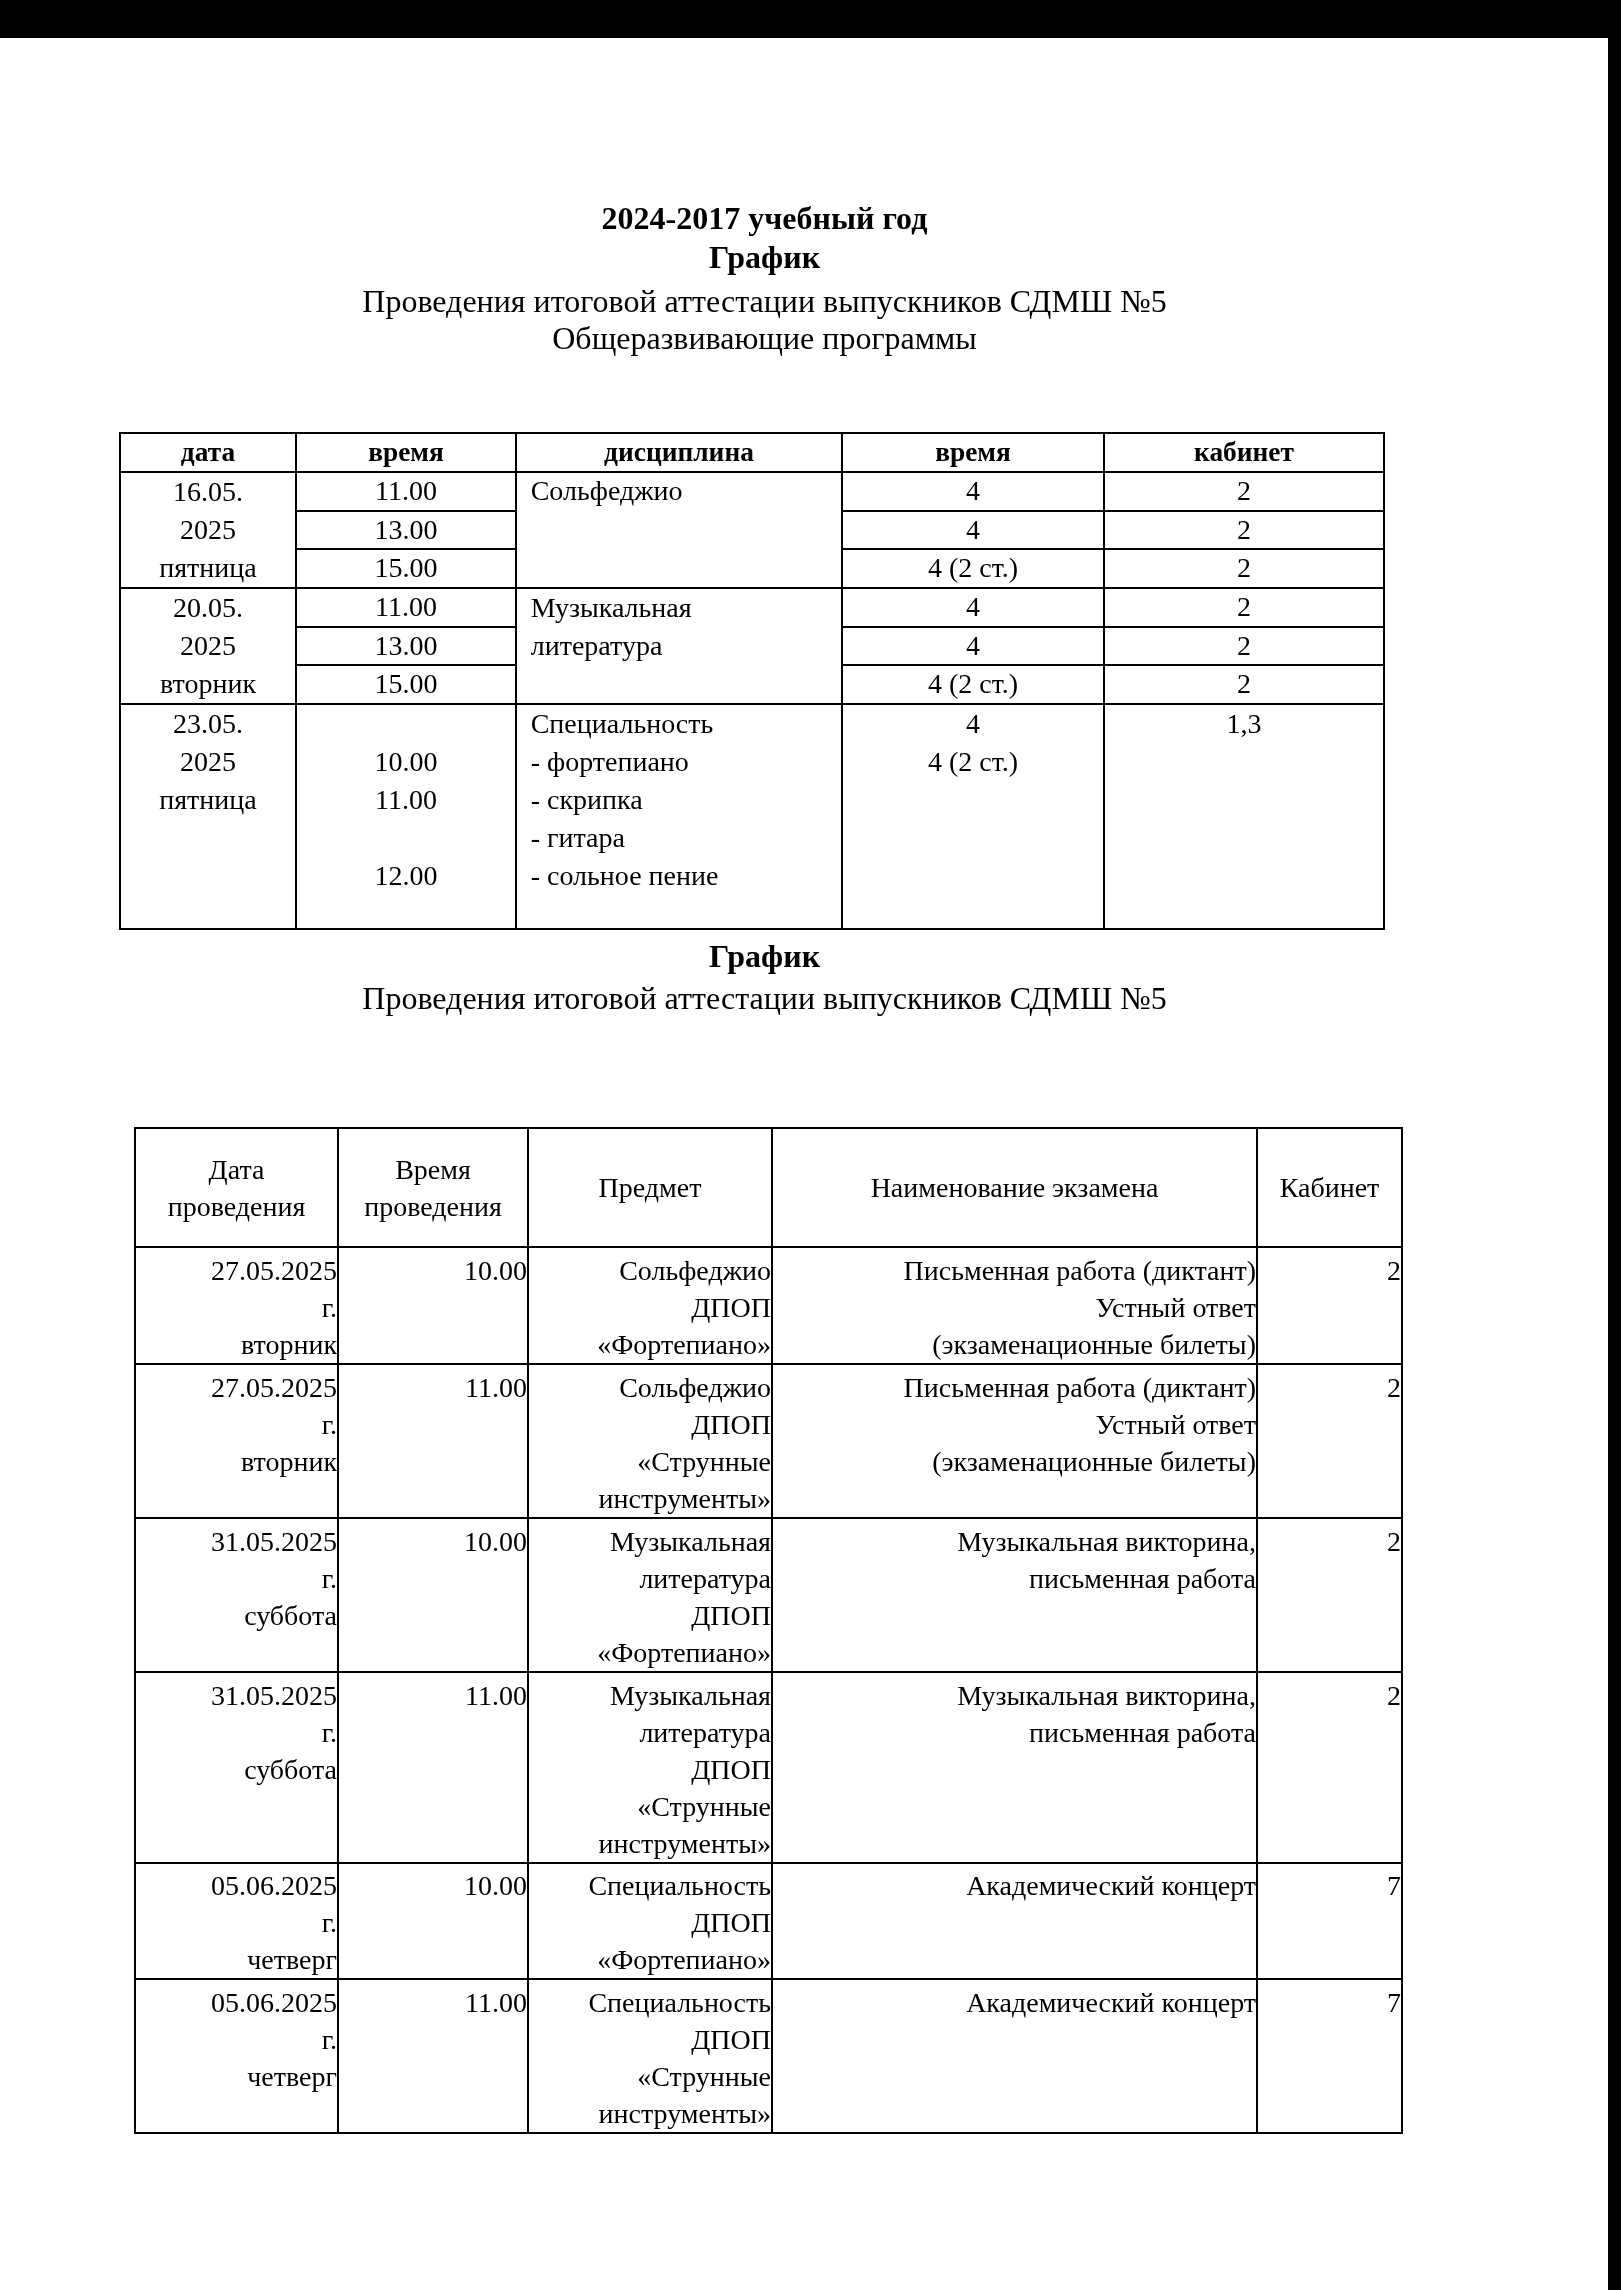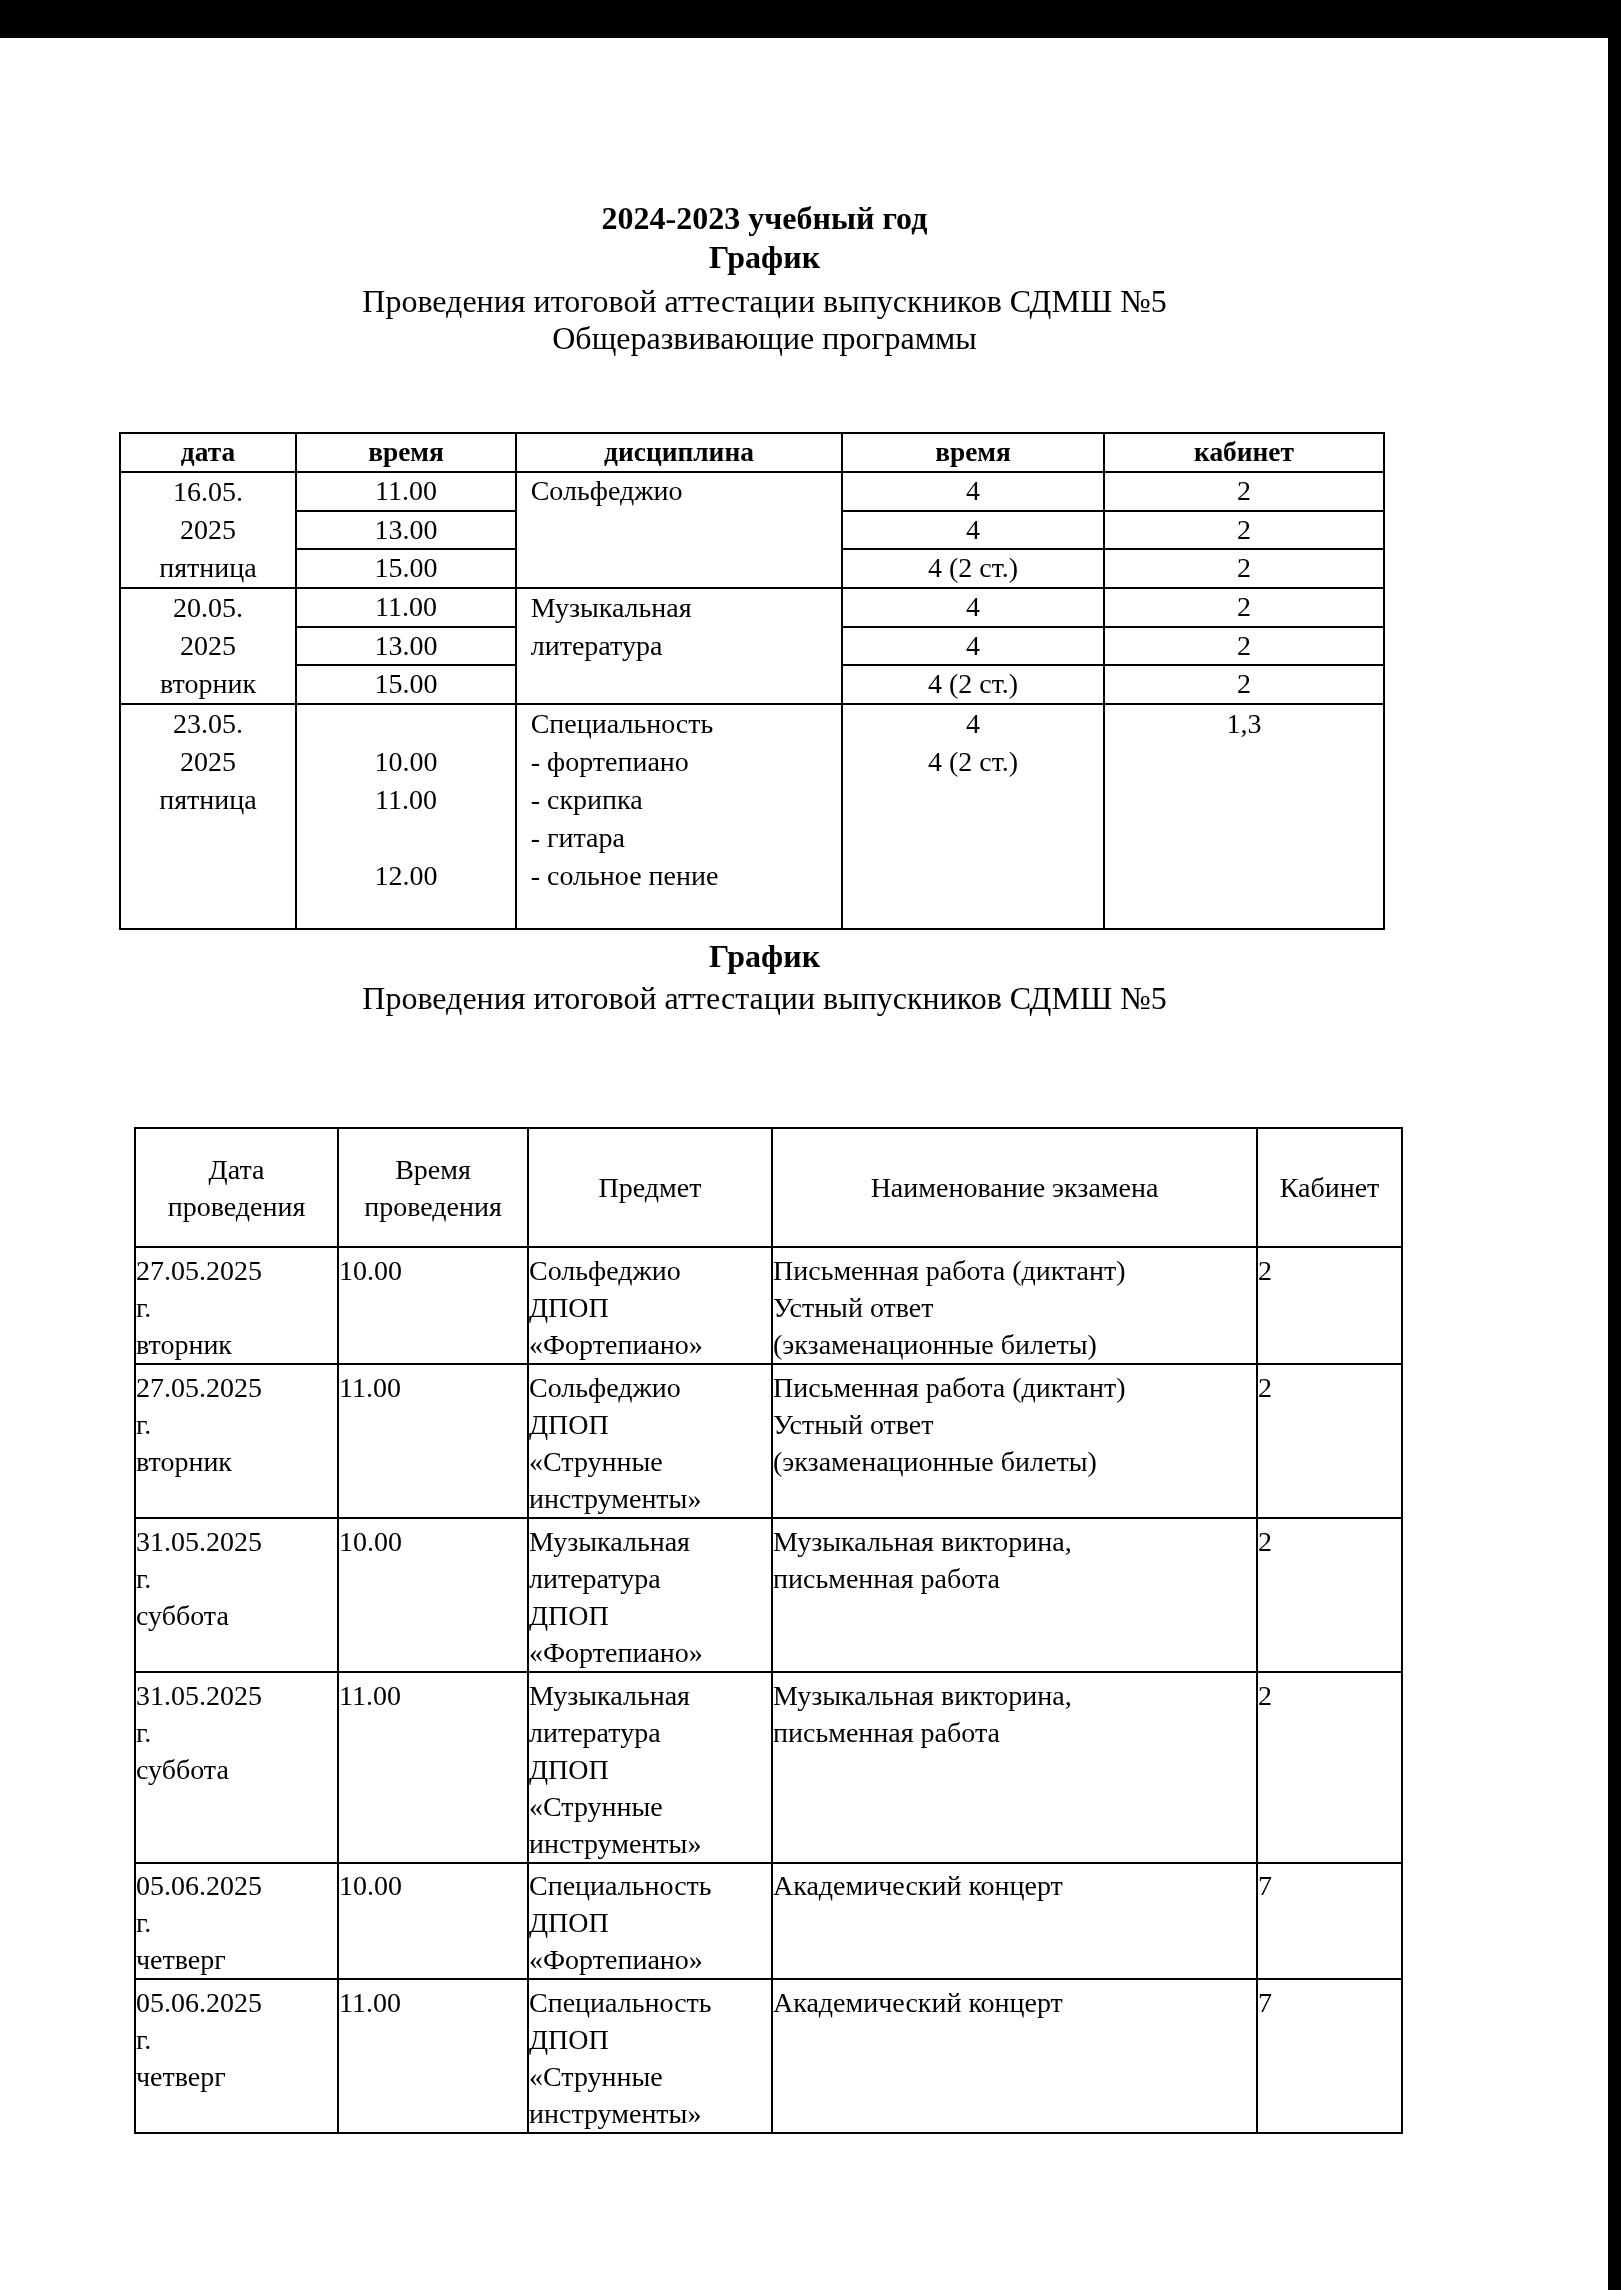--- a/index.html
+++ b/index.html
@@ -28,28 +28,28 @@
   #t1 th { font-weight: bold; height: 37px; text-align: center; vertical-align: middle; font-size: 27.4px; }
   #t1 td { height: 36px; line-height: 36px; }
   #t1 .c { text-align: center; }
   #t1 .l { padding-left: 13.7px; }
   #t1 .lines { line-height: 38px; }
   #t1 .big td { height: 223px; }
 
   
   #t2 { left: 134px; top: 1089px; width: 1267px; font-size: 28px; line-height: 37px; }
   #t2 th { font-weight: normal; text-align: center; vertical-align: middle; height: 117px; }
-  #t2 td { text-align: left; padding-top: 3.9px; }
+  #t2 td { text-align: right; padding-top: 3.9px; }
 </style>
 </head>
 <body>
 
 <div class="page">
 
-  <div class="title bold" style="top:162px;">2024-2023 учебный год</div>
+  <div class="title bold" style="top:162px;">2024-2017 учебный год</div>
   <div class="title bold" style="top:201px;">График</div>
   <div class="title sub" style="top:246px;">Проведения итоговой аттестации выпускников СДМШ №5</div>
   <div class="title sub" style="top:283px;">Общеразвивающие программы</div>
 
   <table id="t1">
     <colgroup>
       <col style="width:176px">
         <col style="width:220px">
         <col style="width:326px">
         <col style="width:262px">

